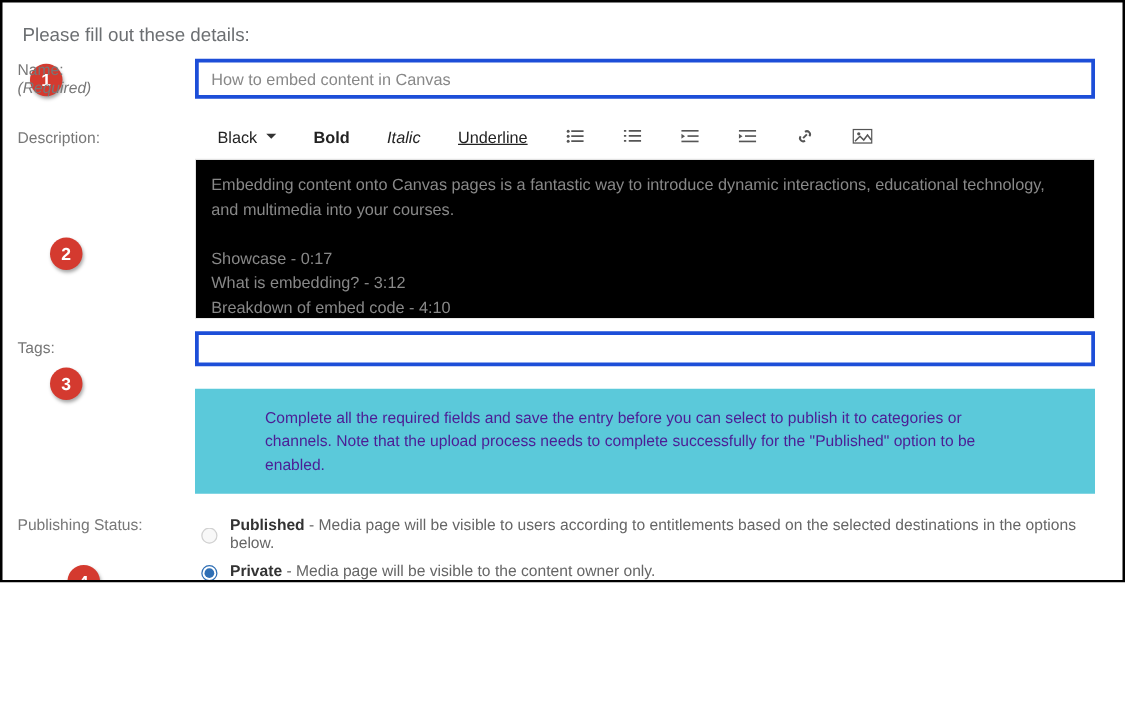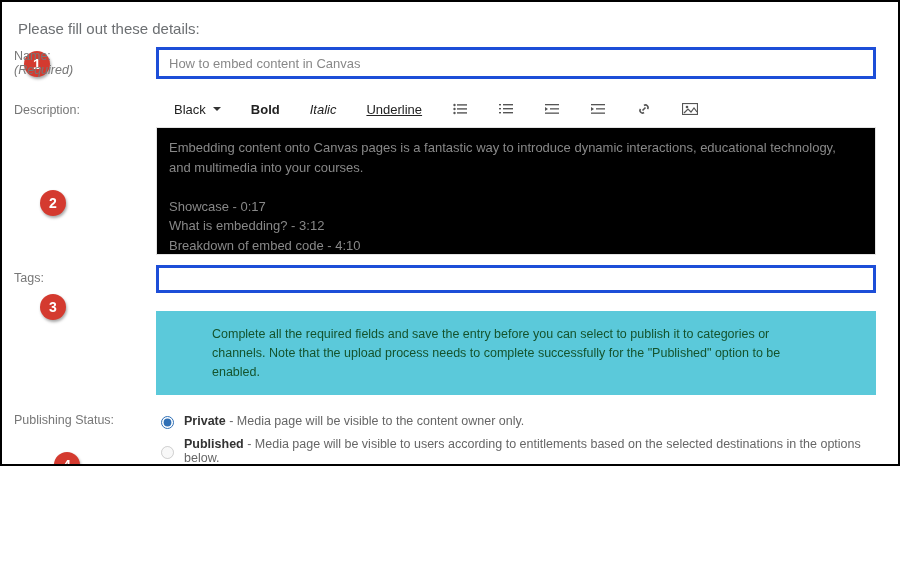--- a/index.html
+++ b/index.html
@@ -85,21 +85,21 @@
     padding: 10px 22px 10px 12px;
     font-size: 13px;
     color: #888;
     overflow-y: scroll;
     line-height: 1.5;
     white-space: pre-wrap;
     background: #000000;
   }
   .infobox {
     background: #5bc9da;
-    color: #14532d;
+    color: #4c1d95;
     padding: 14px 56px;
     font-size: 12.5px;
     line-height: 1.5;
   }
   .radio-row { margin-bottom: 8px; display:flex; align-items:center;}
   .radio-row input { accent-color:#2f6fb5; margin-right:10px; }
   .radio-row .rlabel { color:#666; font-size:12.5px;}
   .radio-row .rtitle { color:#333; font-weight:700; }
   .save-wrap {
     margin-left: 142px;
@@ -256,27 +256,27 @@
     </div>
   </div>
 
   
   <div class="row" style="margin-bottom:14px;">
     <div class="labelcol" style="padding-top:0;">
       <span>Publishing Status:</span>
     </div>
     <div class="fieldcol">
       <div class="radio-row">
+        <input type="radio" name="pub" disabled="" style="">
+        <span class="rlabel"><span class="rtitle">Published</span><span> - Media page will be visible to users according to entitlements based on the selected destinations in the options below.</span></span>
+      </div>
+      <div class="radio-row">
         <input type="radio" name="pub" checked="" style="">
         <span class="rlabel"><span class="rtitle">Private</span><span> - Media page will be visible to the content owner only.</span></span>
       </div>
-      <div class="radio-row">
-        <input type="radio" name="pub" disabled="" style="">
-        <span class="rlabel"><span class="rtitle">Published</span><span> - Media page will be visible to users according to entitlements based on the selected destinations in the options below.</span></span>
-      </div>
     </div>
   </div>
 
   
   <div class="save-wrap">
     <button class="save-btn">Save</button>
   </div>
 
 </div>
 

